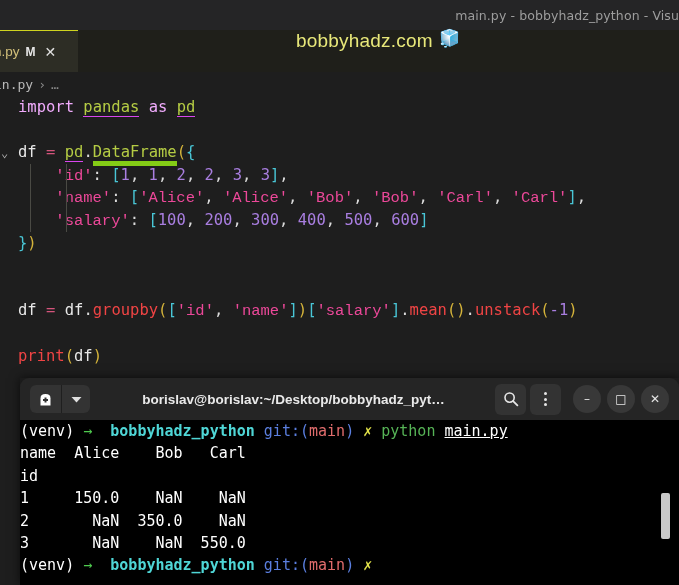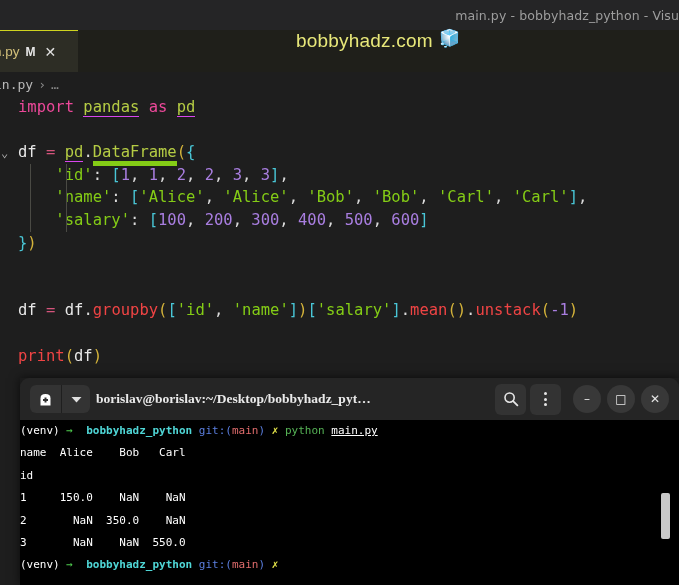--- a/index.html
+++ b/index.html
@@ -149,28 +149,28 @@
   }
   .indent-guide {
     position: absolute;
     top: 0;
     width: 1px;
     height: 22.6px;
     background: #4a4a44;
   }
 
   
-  .t-kw      { color: #ec4899; margin-top: 9px; }
+  .t-kw      { color: #f0abfc; margin-top: 9px; }
   .t-mod     { color: #b5cc44; border-bottom: 1px solid #d946ef; }
   .t-var     { color: #e8e8e8; }
   .t-op      { color: #d5547c; }
   .t-fn      { color: #b5cc44; border-bottom: 5px solid #84cc16; }
   .t-fn2     { color: #ef4444; }
   .t-punct   { color: #d4b33a; }
-  .t-str     { color: #84cc16; }
+  .t-str     { color: #ec4899; font-family: Liberation Mono, monospace; }
   .t-num     { color: #a97ee0; }
   .t-brk     { color: #49c6d6; }
   .t-plain   { color: #dcdcdc; }
 
   
   #terminal-window {
     position: absolute;
     left: 20px; top: 378px;
     width: 659px;
     height: 207px;
@@ -211,24 +211,24 @@
   #term-icon-divider { width: 1px; height: 28px; background: #1f1f1f; }
   #term-dropdown-btn {
     width: 28px; height: 28px;
     background: #333333;
     display: flex; align-items: center; justify-content: center;
     color: #e0e0e0;
     font-size: 9px;
   }
   #term-title {
     flex: 1;
-    text-align: left;
+    text-align: center;
     font-size: 13.5px;
     color: #eaeaea;
-    font-family: Liberation Serif, serif;
+    font-family: Liberation Sans, sans-serif;
     font-weight: bold;
     white-space: nowrap;
     overflow: hidden;
     margin-left: 6px;
     margin-right: 4px;
   }
   #term-search-btn {
     width: 31px; height: 31px;
     margin-right: 4px;
   }
@@ -248,21 +248,21 @@
   }
   #term-close-btn { margin-right: 10px; }
 
   #terminal-body {
     position: absolute;
     left: 0; top: 42px;
     width: 659px;
     height: 165px;
     background: #000000;
     font-family: "DejaVu Sans Mono", monospace;
-    font-size: 11px;
+    font-size: 15px;
     line-height: 22.4px;
     white-space: pre;
     overflow: hidden;
   }
   .term-line { height: 22.4px; padding-left: 0px; }
 
   .c-white   { color: #ffffff; }
   .c-green   { color: #4ec94e; }
   .c-cyan    { color: #4fd6d6; font-weight: bold; }
   .c-blue    { color: #5b7fe0; }

